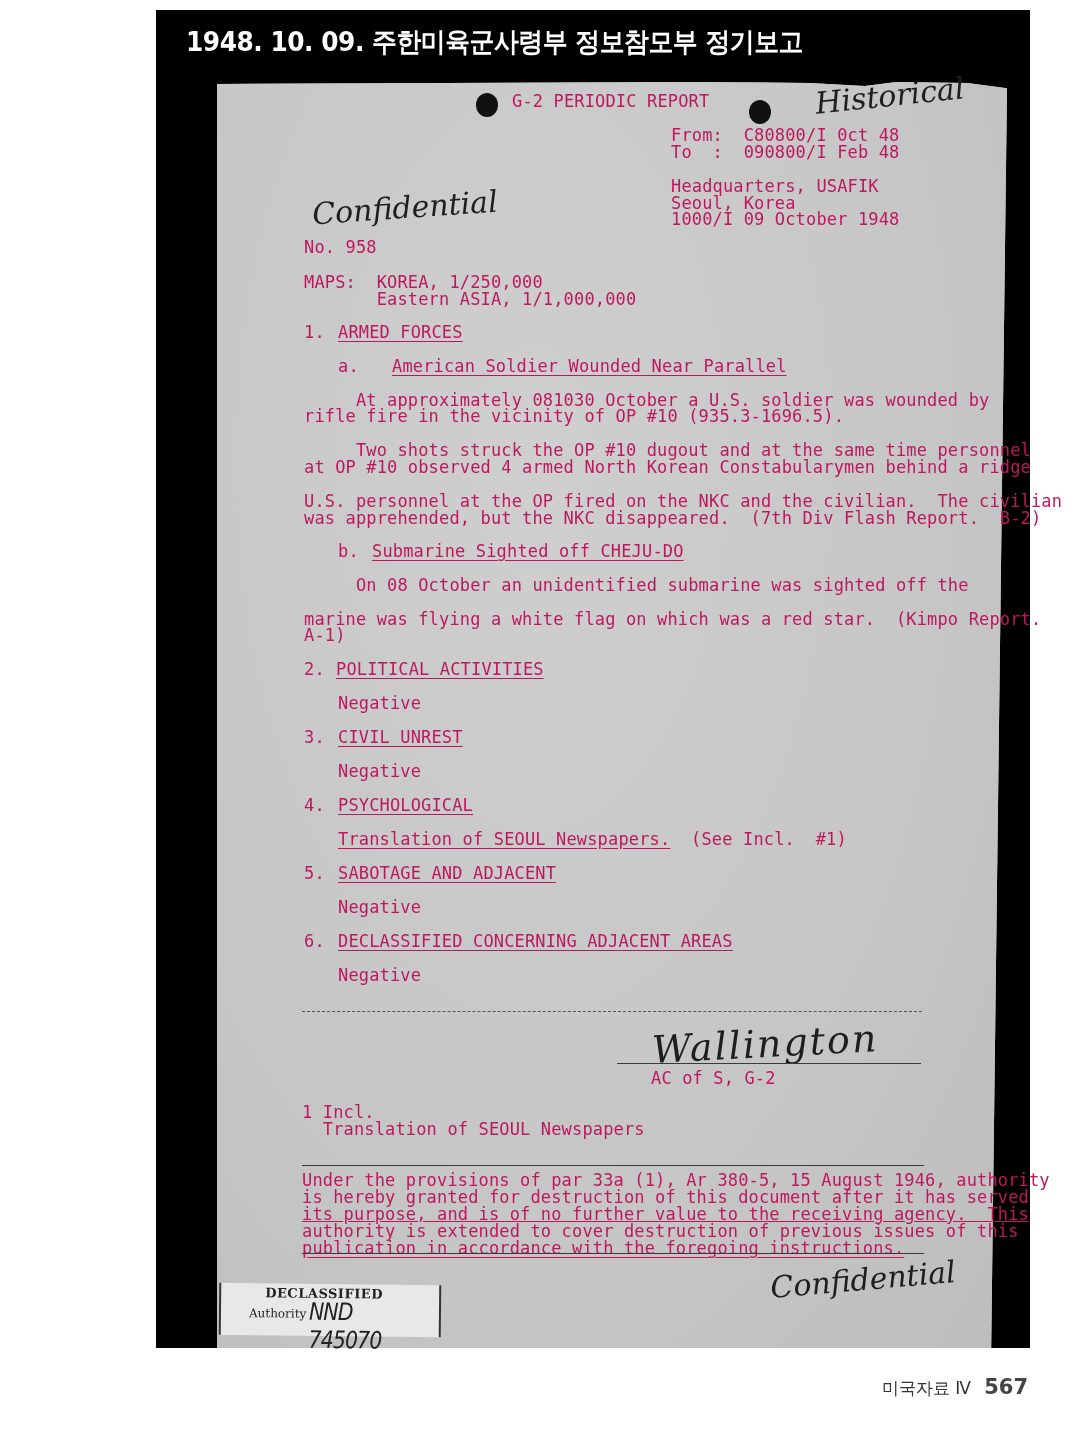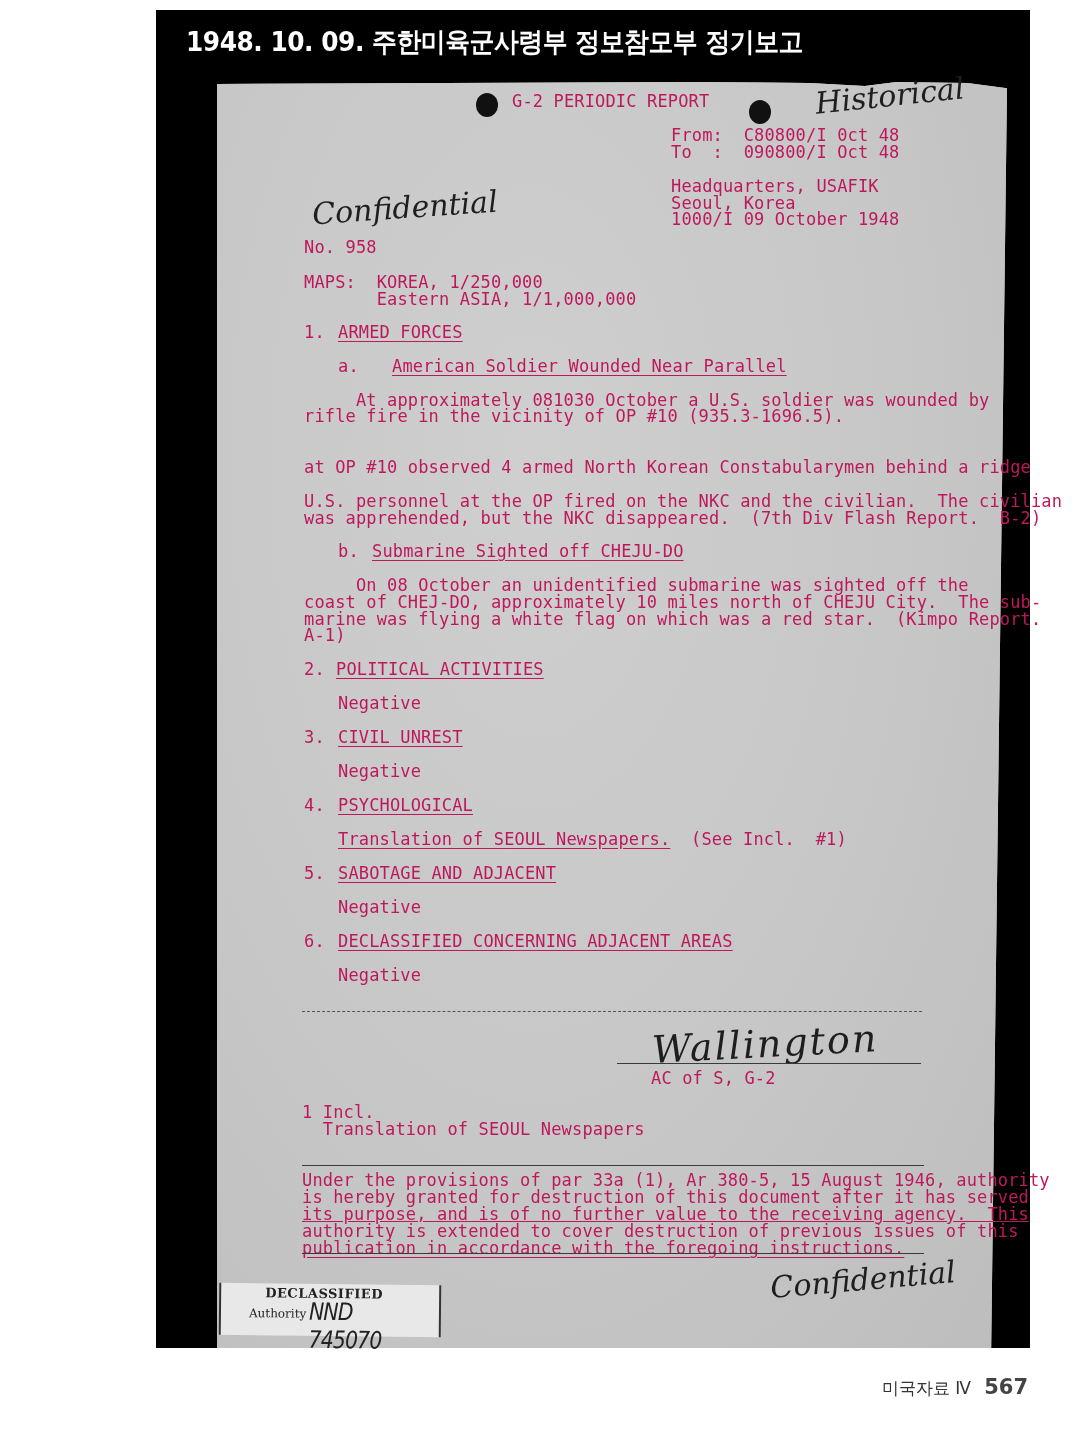--- a/index.html
+++ b/index.html
@@ -33,50 +33,50 @@
 <div style="position:absolute;left:0;top:0;width:1080px;height:1439px;pointer-events:none;">
   <div class="paper" style="left:217px;top:82px;width:790px;height:1266px;"></div>
 
   <div class="hole" style="left:476px;top:93px;"></div>
   <div class="hole" style="left:749px;top:100px;"></div>
 
   <div class="tw" style="left:512px;top:91px;">G-2 PERIODIC REPORT</div>
   <div class="script" style="left:815px;top:78px;font-size:30px;transform:rotate(-6deg);">Historical</div>
 
   <div class="tw" style="left:671px;top:125px;">From:  C80800/I 0ct 48</div>
-  <div class="tw" style="left:671px;top:142px;">To  :  090800/I Oct 48</div>
+  <div class="tw" style="left:671px;top:142px;">To  :  090800/I Feb 48</div>
 
   <div class="tw" style="left:671px;top:176px;">Headquarters, USAFIK</div>
   <div class="tw" style="left:671px;top:193px;">Seoul, Korea</div>
   <div class="tw" style="left:671px;top:209px;">1000/I 09 October 1948</div>
 
   <div class="script" style="left:312px;top:190px;font-size:30px;transform:rotate(-4deg);">Confidential</div>
   <div class="tw" style="left:304px;top:237px;">No. 958</div>
 
   <div class="tw" style="left:304px;top:272px;">MAPS:  KOREA, 1/250,000</div>
   <div class="tw" style="left:304px;top:289px;">       Eastern ASIA, 1/1,000,000</div>
 
   <div class="tw" style="left:304px;top:322px;">1.</div>
   <div class="tw u" style="left:338px;top:322px;">ARMED FORCES</div>
 
   <div class="tw" style="left:338px;top:356px;">a.</div>
   <div class="tw u" style="left:392px;top:356px;">American Soldier Wounded Near Parallel</div>
 
   <div class="tw" style="left:304px;top:390px;">     At approximately 081030 October a U.S. soldier was wounded by</div>
   <div class="tw" style="left:304px;top:406px;">rifle fire in the vicinity of OP #10 (935.3-1696.5).</div>
 
+  <div class="tw" style="left:304px;top:440px;">     Two shots struck the OP #10 dugout and at the same time personnel</div>
   <div class="tw" style="left:304px;top:457px;">at OP #10 observed 4 armed North Korean Constabularymen behind a ridge</div>
   <div class="tw" style="left:304px;top:491px;">U.S. personnel at the OP fired on the NKC and the civilian.  The civilian</div>
   <div class="tw" style="left:304px;top:508px;">was apprehended, but the NKC disappeared.  (7th Div Flash Report.  B-2)</div>
 
   <div class="tw" style="left:338px;top:541px;">b.</div>
   <div class="tw u" style="left:372px;top:541px;">Submarine Sighted off CHEJU-DO</div>
 
   <div class="tw" style="left:304px;top:575px;">     On 08 October an unidentified submarine was sighted off the</div>
-  <div class="tw" style="left:304px;top:592px;">coast of CHEJ-DO, approximately 10 miles north of CHEJU City.  The sub-</div>
   <div class="tw" style="left:304px;top:609px;">marine was flying a white flag on which was a red star.  (Kimpo Report.</div>
   <div class="tw" style="left:304px;top:625px;">A-1)</div>
 
   <div class="tw" style="left:304px;top:659px;">2.</div>
   <div class="tw u" style="left:336px;top:659px;">POLITICAL ACTIVITIES</div>
   <div class="tw" style="left:338px;top:693px;">Negative</div>
 
   <div class="tw" style="left:304px;top:727px;">3.</div>
   <div class="tw u" style="left:338px;top:727px;">CIVIL UNREST</div>
   <div class="tw" style="left:338px;top:761px;">Negative</div>

